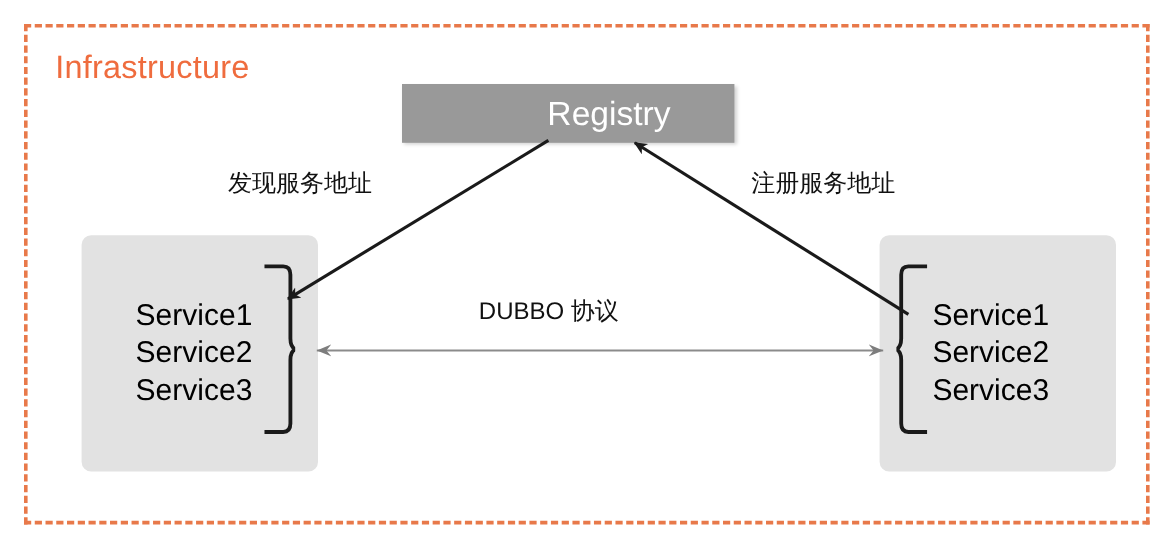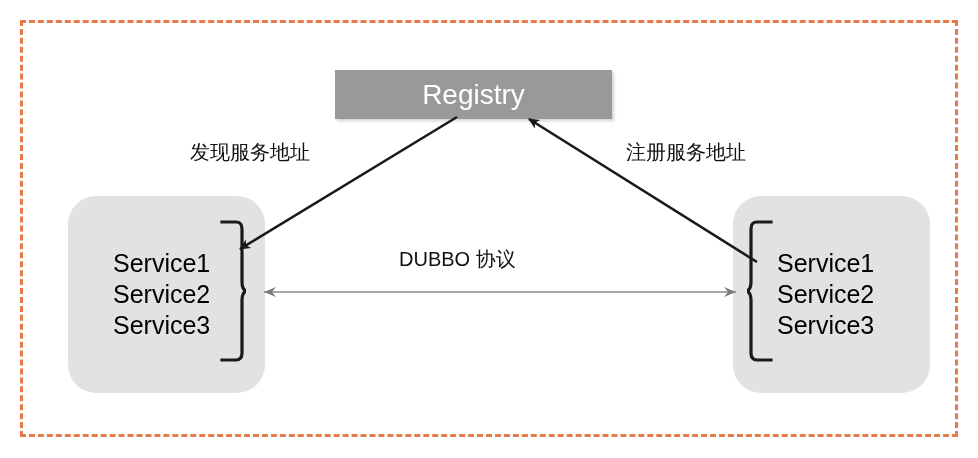--- a/index.html
+++ b/index.html
@@ -49,29 +49,30 @@
   #registry-label {
     position: absolute;
     left: 0;
     top: 0;
     width: 277px;
     height: 49px;
     line-height: 49px;
     text-align: center;
     color: #ffffff;
     font-size: 28px;
+    padding-left: 34px;
   }
   
   .service-box {
     position: absolute;
     top: 196px;
     width: 197px;
     height: 197px;
     background: #e2e2e2;
-    border-radius: 28px;
+    border-radius: 8px;
   }
   #consumer-box { left: 68px; }
   #provider-box { left: 733px; }
 
   .service-list {
     position: absolute;
     font-size: 25px;
     color: #000000;
     line-height: 31px;
     white-space: nowrap;
@@ -108,20 +109,21 @@
   #label-register { left: 626px; top: 139px; }
   #label-protocol { left: 399px; top: 246px; }
 </style>
 </head>
 <body>
 
 <div id="canvas">
 
   <div id="infra-boundary"></div>
 
+  <div id="infra-title">Infrastructure</div>
 
   <div id="registry-box">
     <div id="registry-label">Registry</div>
   </div>
 
   <div id="consumer-box" class="service-box">
     <div id="consumer-list" class="service-list"><span>Service1</span><br><span>Service2</span><br><span>Service3</span></div>
     <svg id="consumer-brace" class="brace" viewBox="0 0 26 142">
       <path d="M2 2 H16 Q22 2 22 9 V62 Q22 69 26 71 Q22 73 22 80 V133 Q22 140 16 140 H2" fill="none" stroke="#1a1a1a" stroke-width="3.2" stroke-linecap="square" stroke-linejoin="miter"></path>
     </svg>

